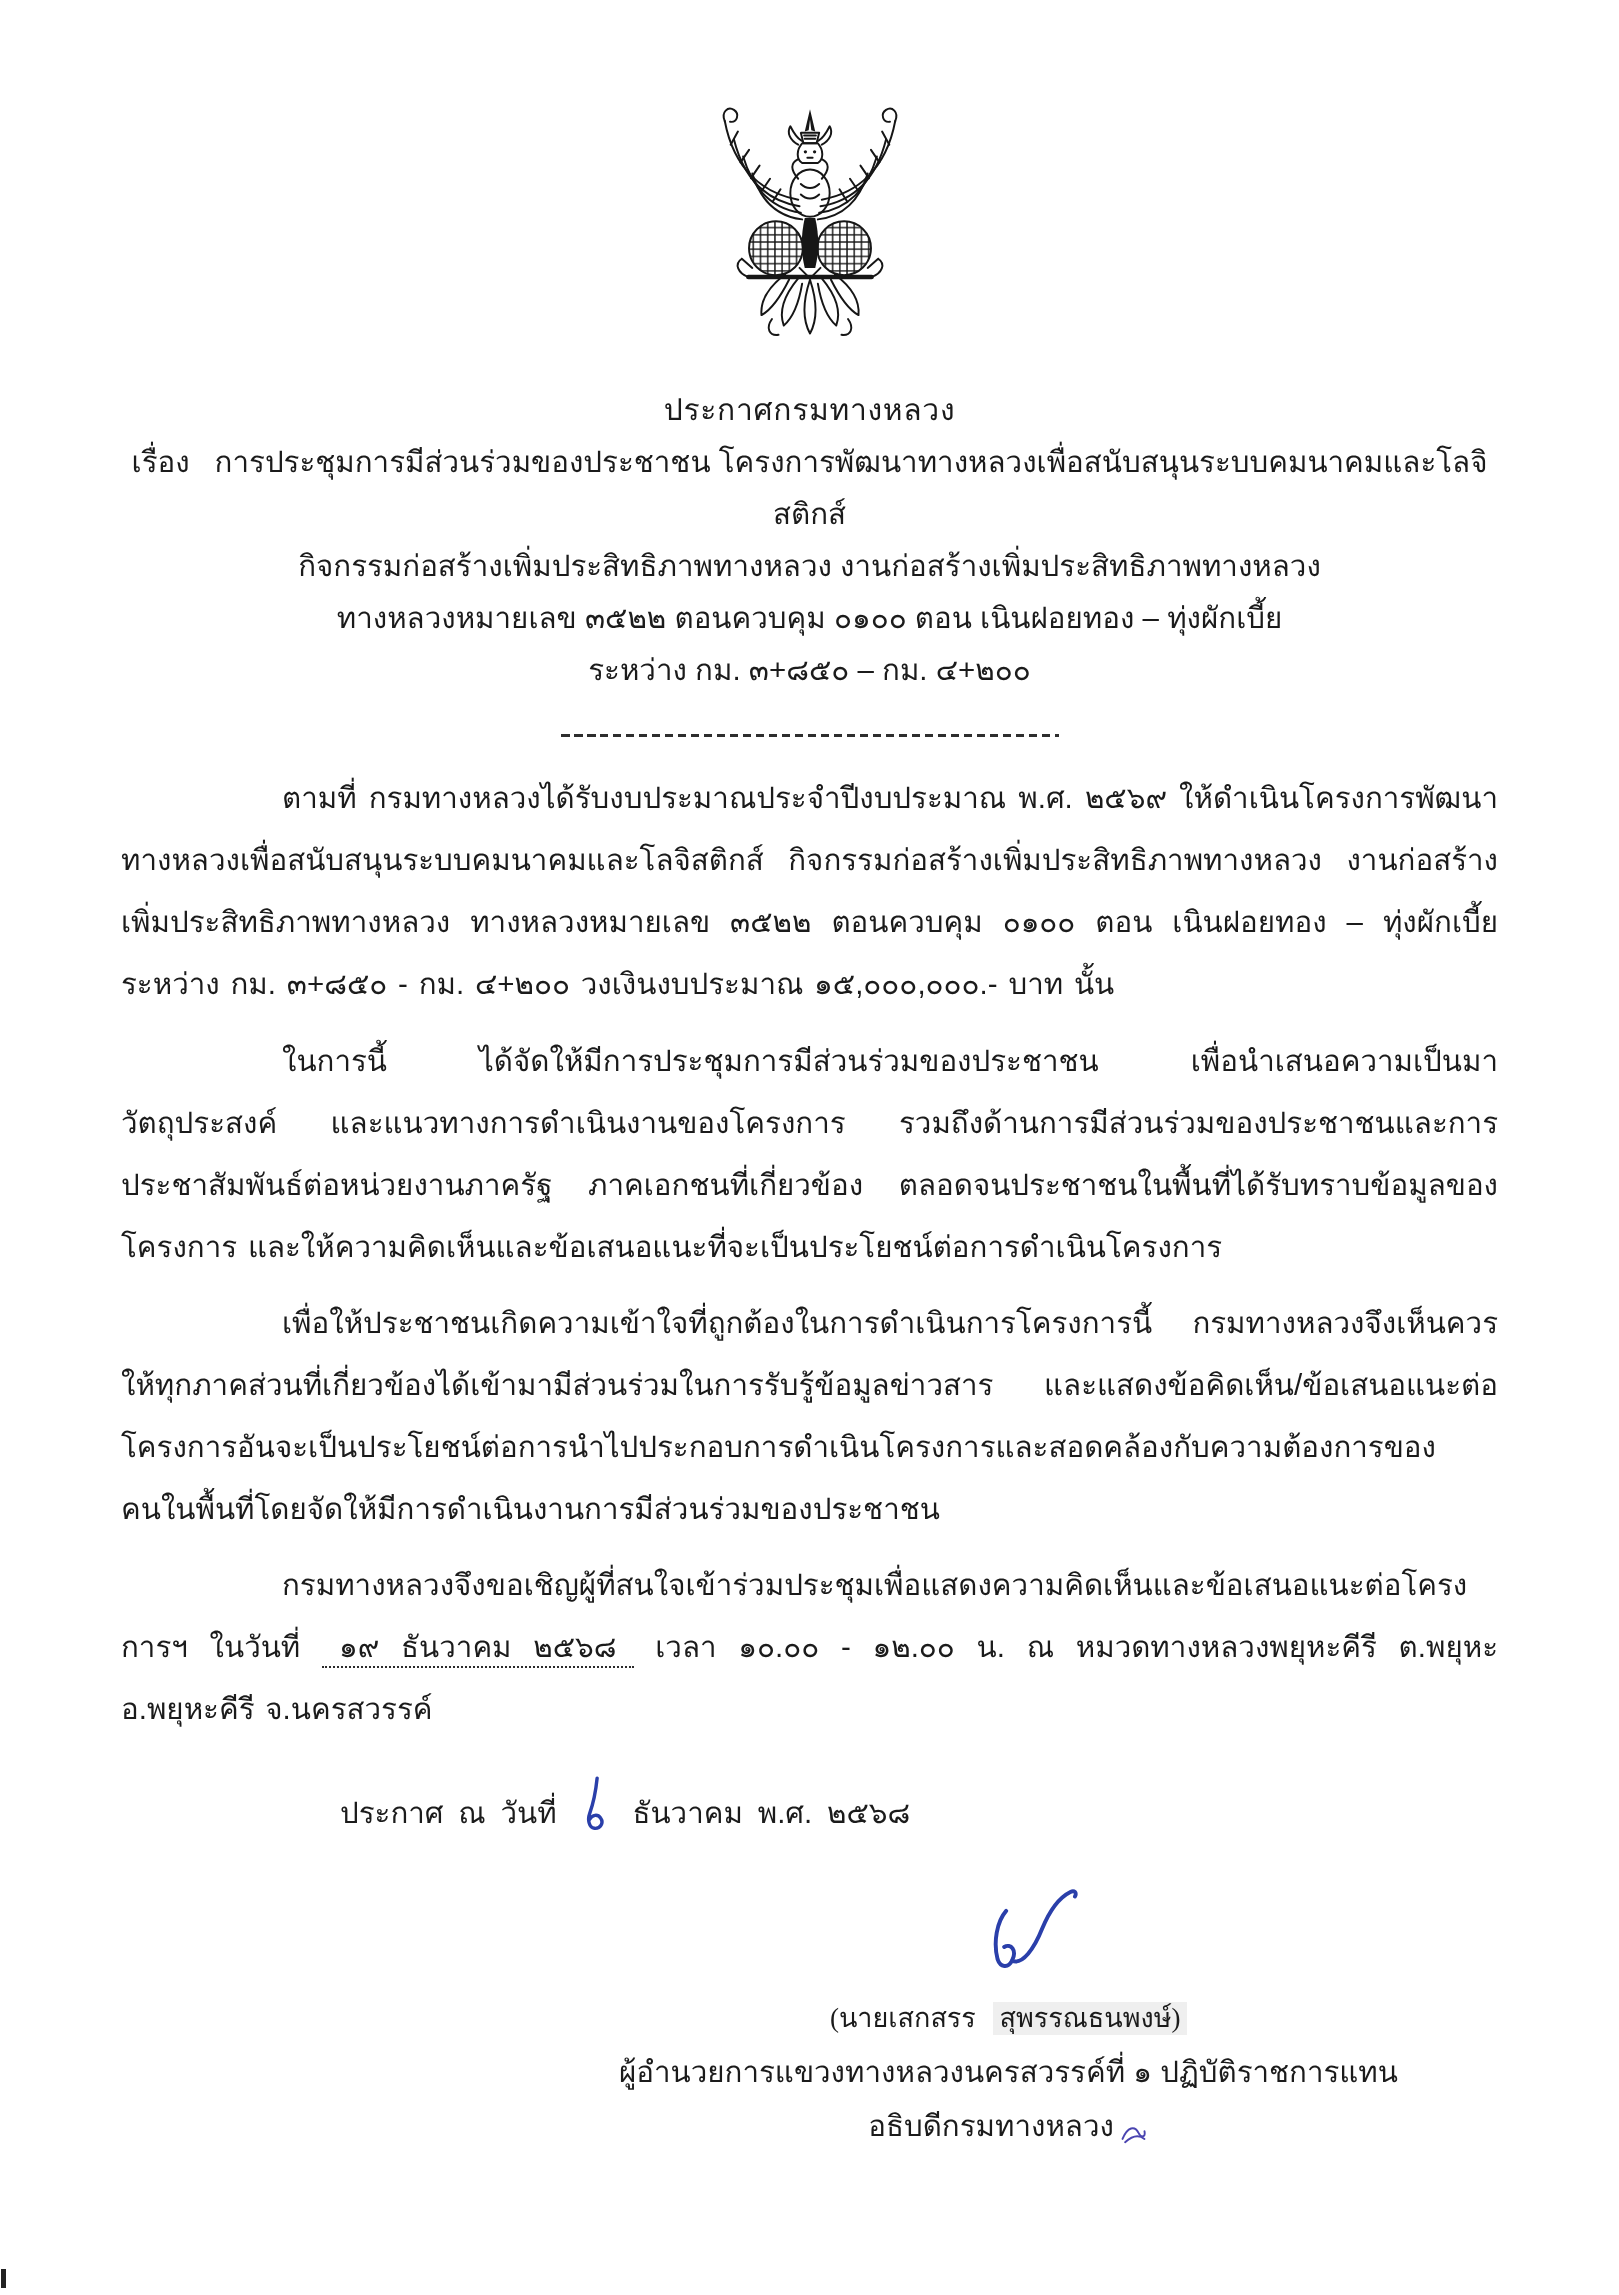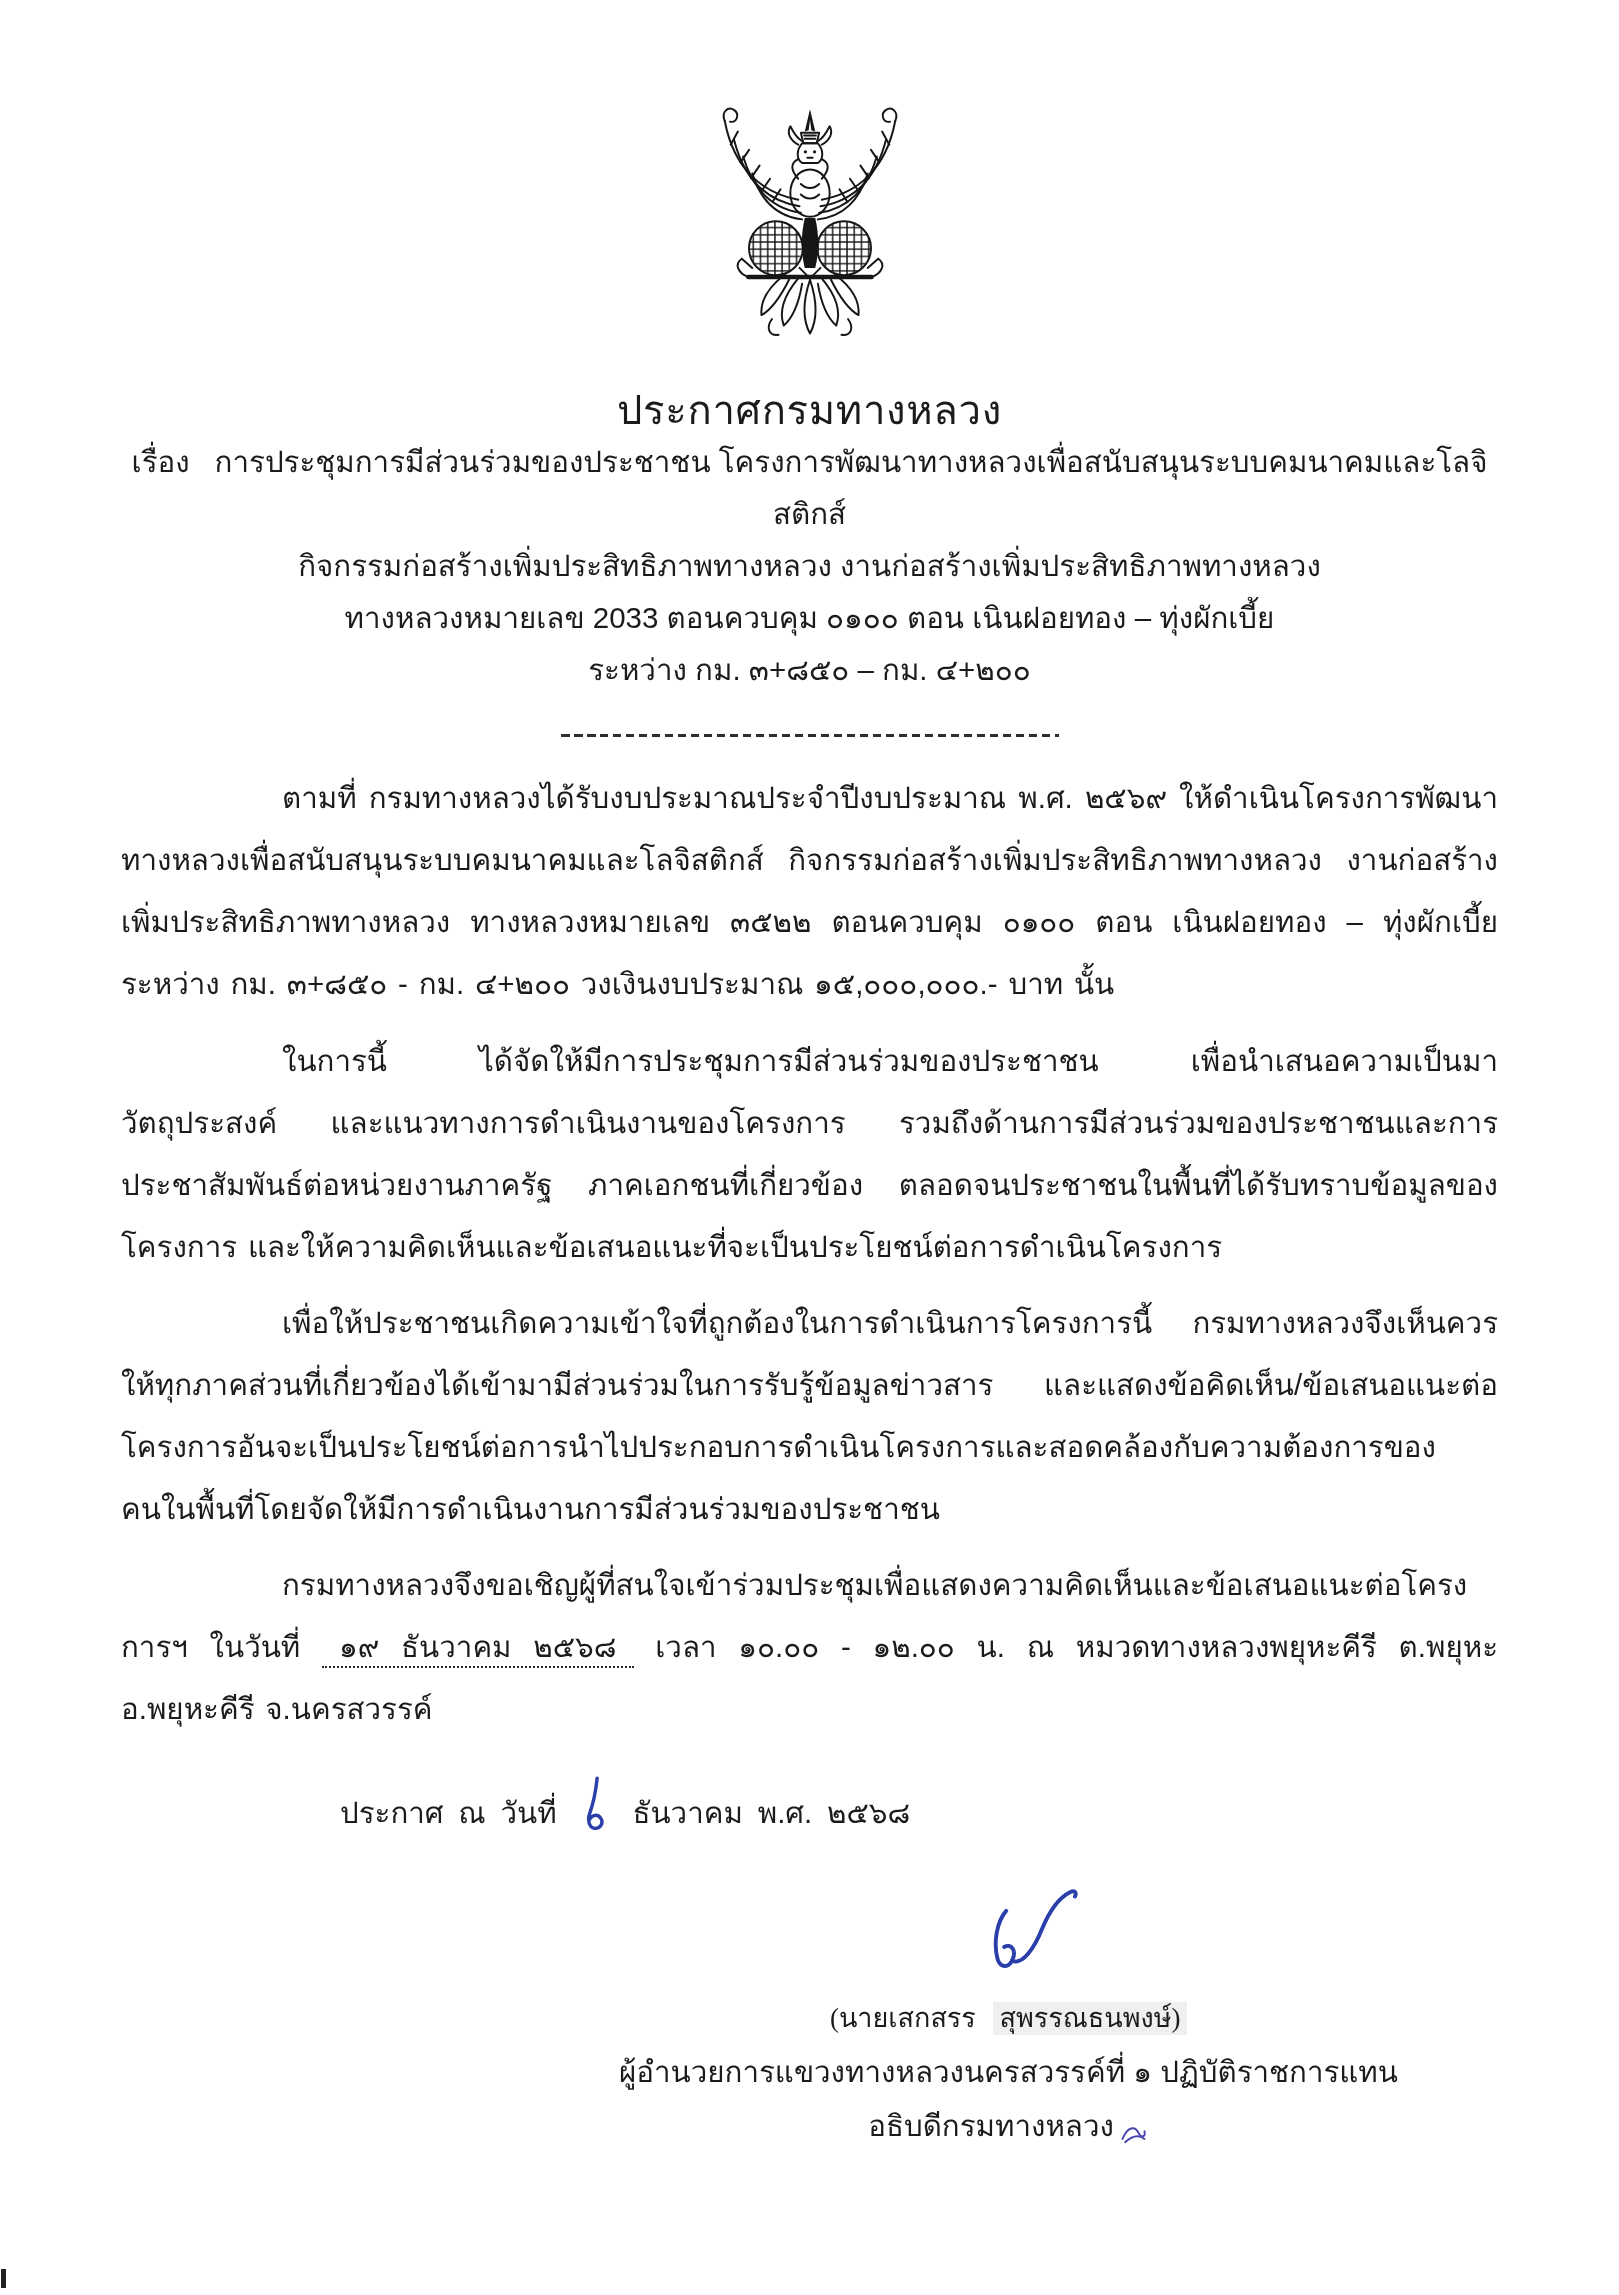--- a/index.html
+++ b/index.html
@@ -23,21 +23,21 @@
     height: 269px;
     display: flex;
     align-items: center;
     justify-content: center;
   }
   .emblem svg { width: 100%; height: 100%; }
 
   .doc-title {
     margin-top: 17px;
     text-align: center;
-    font-size: 40px;
+    font-size: 30px;
     line-height: 52px;
     letter-spacing: 0.7px;
   }
 
   .subject-line, .head-line {
     text-align: center;
     font-size: 29.5px;
     line-height: 52px;
   }
   .subject-label { margin-right: 25px; }
@@ -188,21 +188,21 @@
       <path d="M238 332 C248 346 242 358 228 356"></path>
     </svg>
   </div>
 
   <div class="doc-title">ประกาศกรมทางหลวง</div>
 
   <div class="subject-line">
     <span class="subject-label">เรื่อง</span><span>การประชุมการมีส่วนร่วมของประชาชน โครงการพัฒนาทางหลวงเพื่อสนับสนุนระบบคมนาคมและโลจิสติกส์</span>
   </div>
   <div class="head-line">กิจกรรมก่อสร้างเพิ่มประสิทธิภาพทางหลวง งานก่อสร้างเพิ่มประสิทธิภาพทางหลวง</div>
-  <div class="head-line">ทางหลวงหมายเลข 2033 ตอนควบคุม ๐๑๐๐ ตอน เนินฝอยทอง – ทุ่งผักเบี้ย</div>
+  <div class="head-line">ทางหลวงหมายเลข ๓๕๒๒ ตอนควบคุม ๐๑๐๐ ตอน เนินฝอยทอง – ทุ่งผักเบี้ย</div>
   <div class="head-line">ระหว่าง กม. ๓+๘๕๐ – กม. ๔+๒๐๐</div>
 
   <div class="divider"></div>
 
   <div class="body-text">
     <p class="para">ตามที่ กรมทางหลวงได้รับงบประมาณประจำปีงบประมาณ พ.ศ. ๒๕๖๙ ให้ดำเนินโครงการพัฒนาทางหลวงเพื่อสนับสนุนระบบคมนาคมและโลจิสติกส์ กิจกรรมก่อสร้างเพิ่มประสิทธิภาพทางหลวง งานก่อสร้างเพิ่มประสิทธิภาพทางหลวง ทางหลวงหมายเลข ๓๕๒๒ ตอนควบคุม ๐๑๐๐ ตอน เนินฝอยทอง – ทุ่งผักเบี้ย ระหว่าง กม. ๓+๘๕๐ - กม. ๔+๒๐๐ วงเงินงบประมาณ ๑๕,๐๐๐,๐๐๐.- บาท นั้น</p>
     <p class="para">ในการนี้ ได้จัดให้มีการประชุมการมีส่วนร่วมของประชาชน เพื่อนำเสนอความเป็นมา วัตถุประสงค์ และแนวทางการดำเนินงานของโครงการ รวมถึงด้านการมีส่วนร่วมของประชาชนและการประชาสัมพันธ์ต่อหน่วยงานภาครัฐ ภาคเอกชนที่เกี่ยวข้อง ตลอดจนประชาชนในพื้นที่ได้รับทราบข้อมูลของโครงการ และให้ความคิดเห็นและข้อเสนอแนะที่จะเป็นประโยชน์ต่อการดำเนินโครงการ</p>
     <p class="para">เพื่อให้ประชาชนเกิดความเข้าใจที่ถูกต้องในการดำเนินการโครงการนี้ กรมทางหลวงจึงเห็นควรให้ทุกภาคส่วนที่เกี่ยวข้องได้เข้ามามีส่วนร่วมในการรับรู้ข้อมูลข่าวสาร และแสดงข้อคิดเห็น/ข้อเสนอแนะต่อโครงการอันจะเป็นประโยชน์ต่อการนำไปประกอบการดำเนินโครงการและสอดคล้องกับความต้องการของคนในพื้นที่โดยจัดให้มีการดำเนินงานการมีส่วนร่วมของประชาชน</p>
     <p class="para"><span>กรมทางหลวงจึงขอเชิญผู้ที่สนใจเข้าร่วมประชุมเพื่อแสดงความคิดเห็นและข้อเสนอแนะต่อโครงการฯ ในวันที่ </span><span class="date-fill">๑๙ ธันวาคม ๒๕๖๘</span><span> เวลา ๑๐.๐๐ - ๑๒.๐๐ น. ณ หมวดทางหลวงพยุหะคีรี ต.พยุหะ อ.พยุหะคีรี จ.นครสวรรค์</span></p>
   </div>

